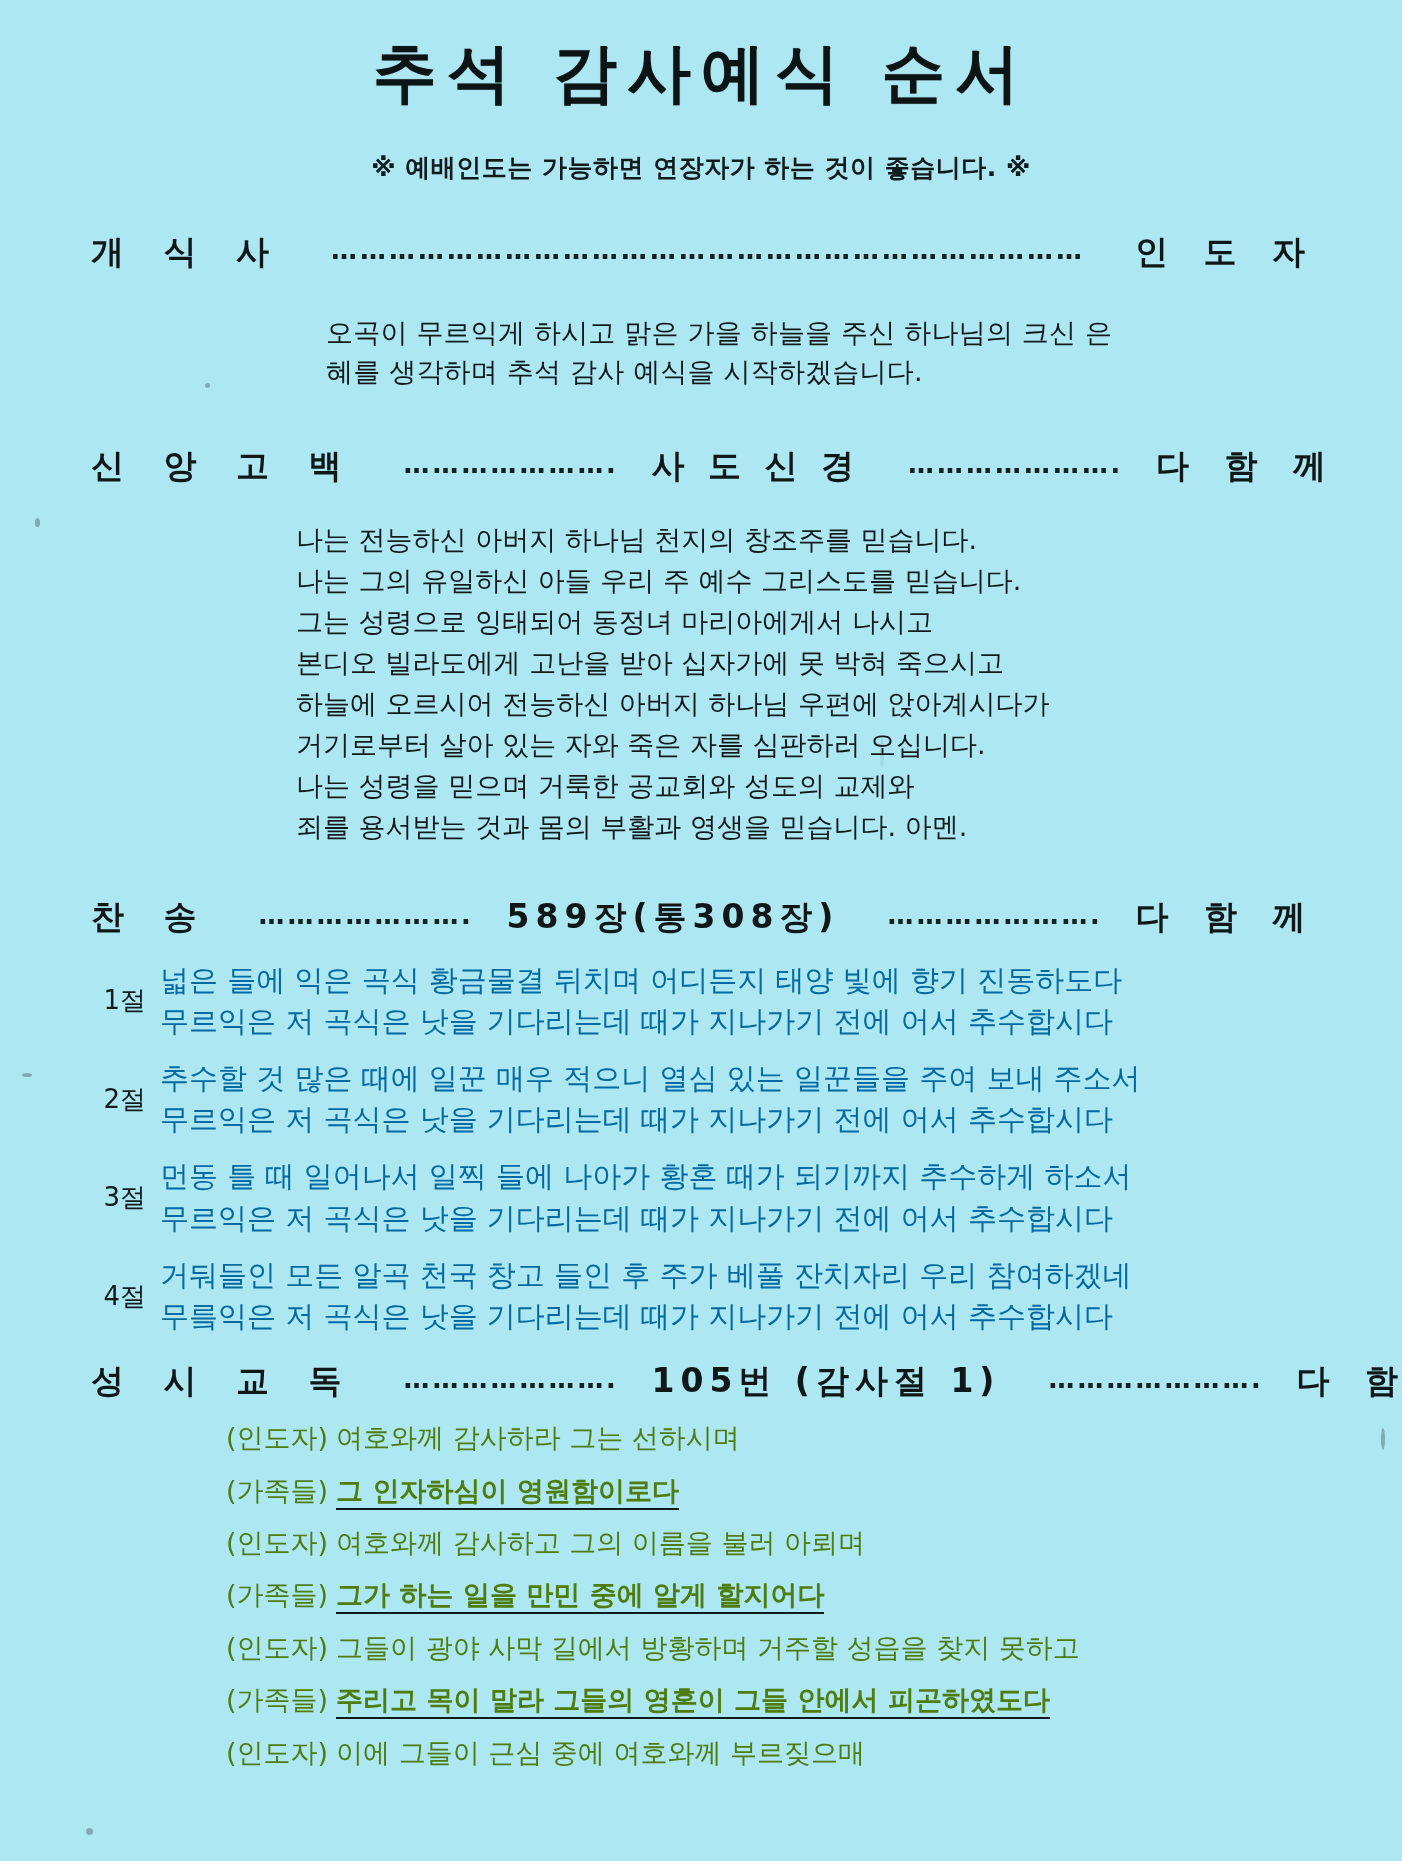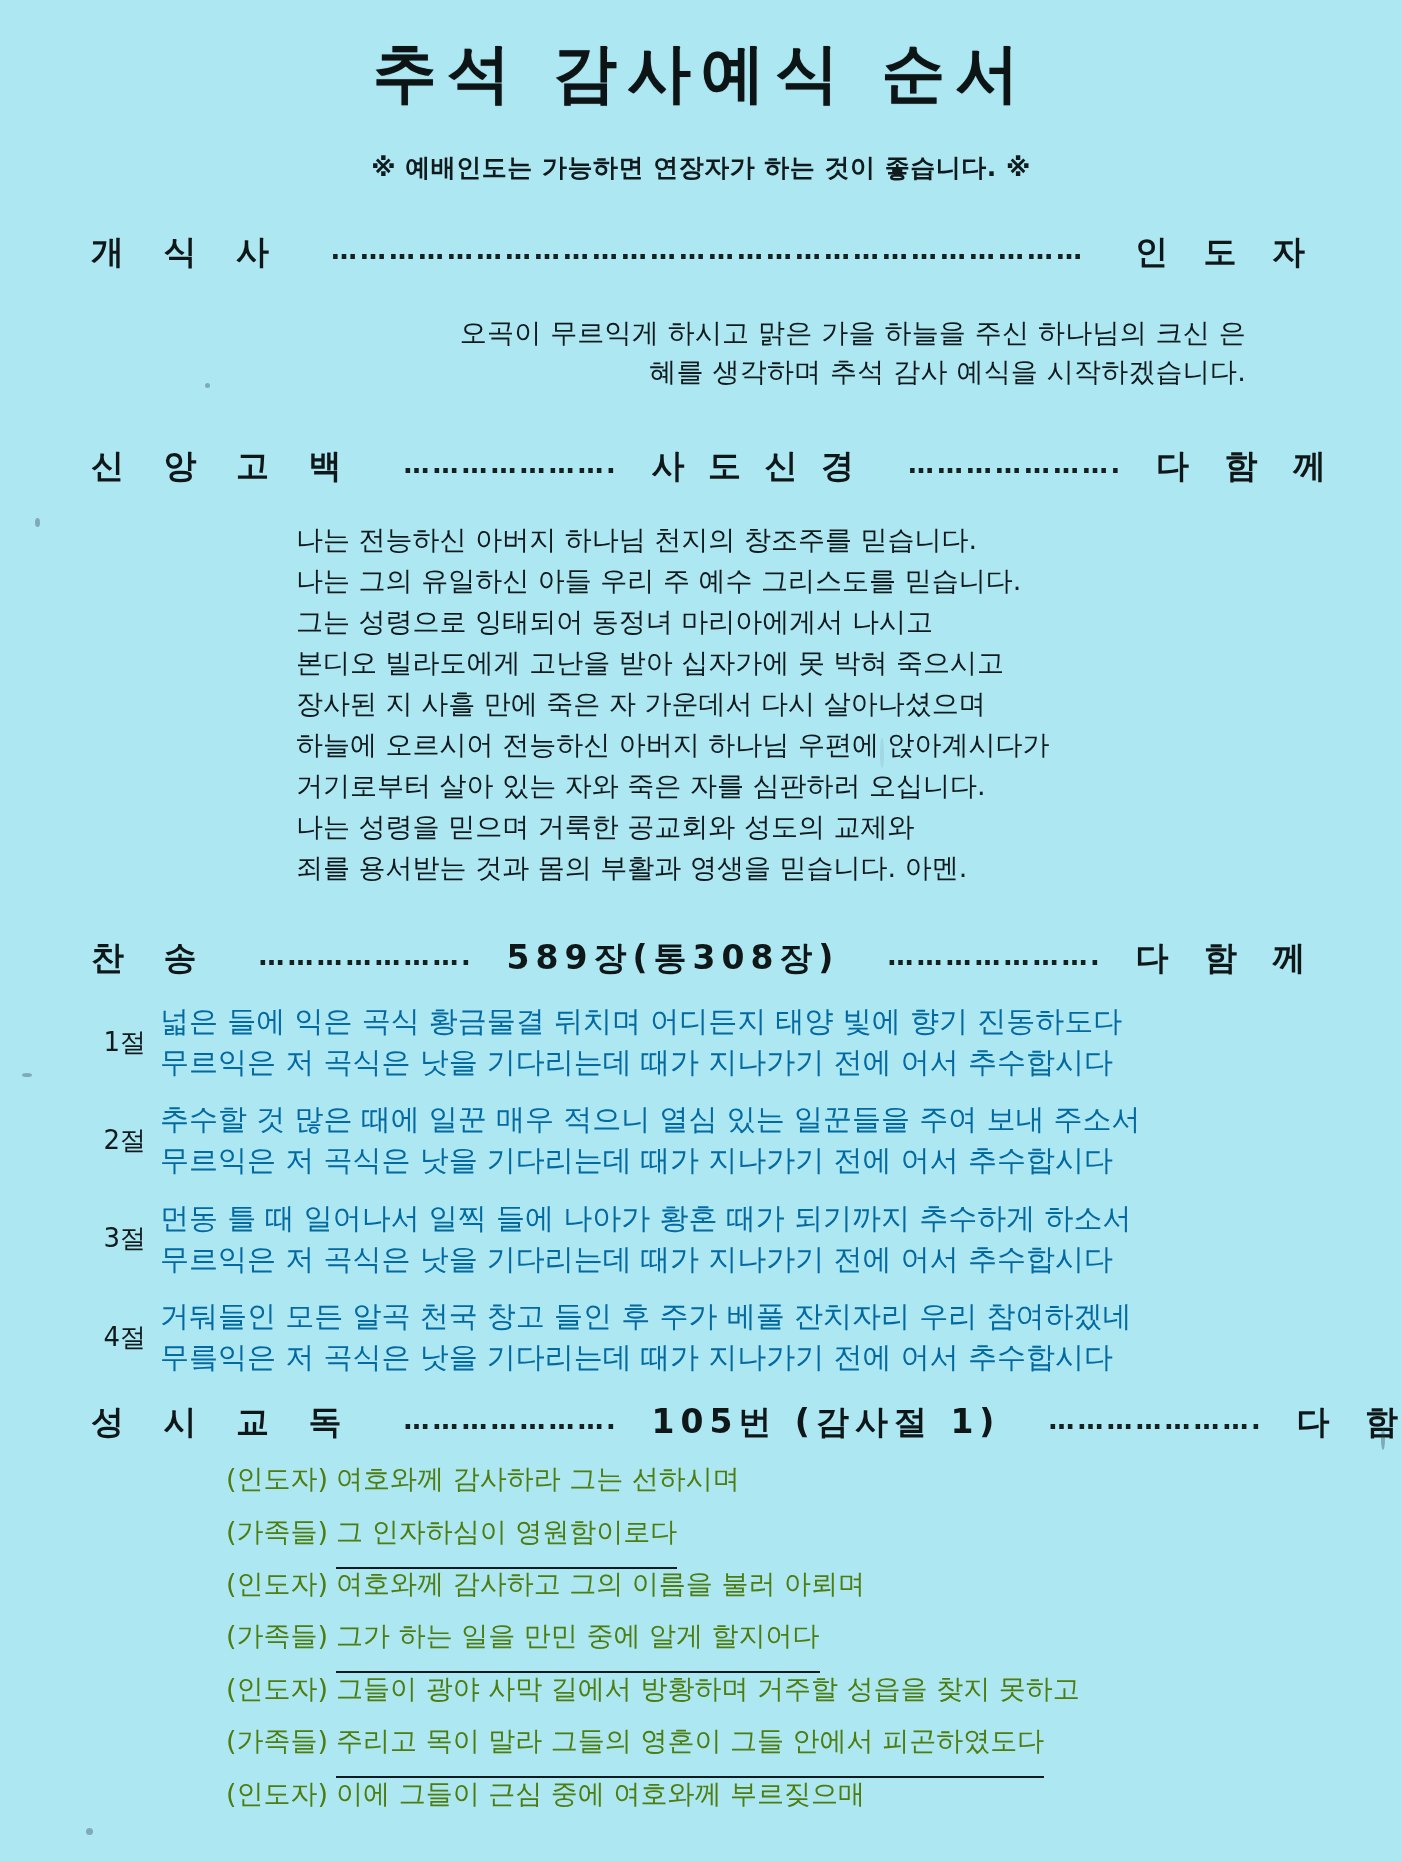--- a/index.html
+++ b/index.html
@@ -140,23 +140,23 @@
   }
   .reading .rline {
     font-size: 27px;
     line-height: 1.2;
     margin-bottom: 20px;
     white-space: nowrap;
     color: #4d7c0f;
   }
   .reading .spk { margin-right: 8px; }
   .reading .txt.bold {
-    font-weight: 400;
+    font-weight: 700;
     border-bottom: 2px solid #111a1c;
-    padding-bottom: 20px;
+    padding-bottom: 2px;
   }
 
   
   .speck {
     position: absolute;
     background: rgba(40,60,70,0.35);
     border-radius: 50%;
     pointer-events: none;
   }
 </style>
@@ -167,39 +167,38 @@
 
   <h1 class="title">추석 감사예식 순서</h1>
   <div class="subtitle">※ 예배인도는 가능하면 연장자가 하는 것이 좋습니다. ※</div>
 
   <div class="sec-row" style="margin-top:46px;">
     <span class="lead">개 식 사</span>
     <span class="dots">……………………………………………………………………</span>
     <span class="trail">인 도 자</span>
   </div>
 
-  <div class="para" style="margin-top:38px;text-align:right;">
+  <div class="para" style="margin-top:38px;">
     <div>오곡이 무르익게 하시고 맑은 가을 하늘을 주신 하나님의 크신 은</div>
     <div>혜를 생각하며 추석 감사 예식을 시작하겠습니다.</div>
   </div>
 
   <div class="sec-row" style="margin-top:52px;">
     <span class="lead">신 앙 고 백</span>
     <span class="dots short">………………………</span>
     <span class="mid">사 도 신 경</span>
     <span class="dots short">………………………</span>
     <span class="trail">다 함 께</span>
   </div>
 
   <div class="creed" style="margin-top:30px;">
     <div>나는 전능하신 아버지 하나님 천지의 창조주를 믿습니다.</div>
     <div>나는 그의 유일하신 아들 우리 주 예수 그리스도를 믿습니다.</div>
     <div>그는 성령으로 잉태되어 동정녀 마리아에게서 나시고</div>
     <div>본디오 빌라도에게 고난을 받아 십자가에 못 박혀 죽으시고</div>
-    <div>장사된 지 사흘 만에 죽은 자 가운데서 다시 살아나셨으며</div>
     <div>하늘에 오르시어 전능하신 아버지 하나님 우편에 앉아계시다가</div>
     <div>거기로부터 살아 있는 자와 죽은 자를 심판하러 오십니다.</div>
     <div>나는 성령을 믿으며 거룩한 공교회와 성도의 교제와</div>
     <div>죄를 용서받는 것과 몸의 부활과 영생을 믿습니다. 아멘.</div>
   </div>
 
   <div class="sec-row" style="margin-top:48px;">
     <span class="lead">찬        송</span>
     <span class="dots short">………………………</span>
     <span class="mid">589장(통308장)</span>

